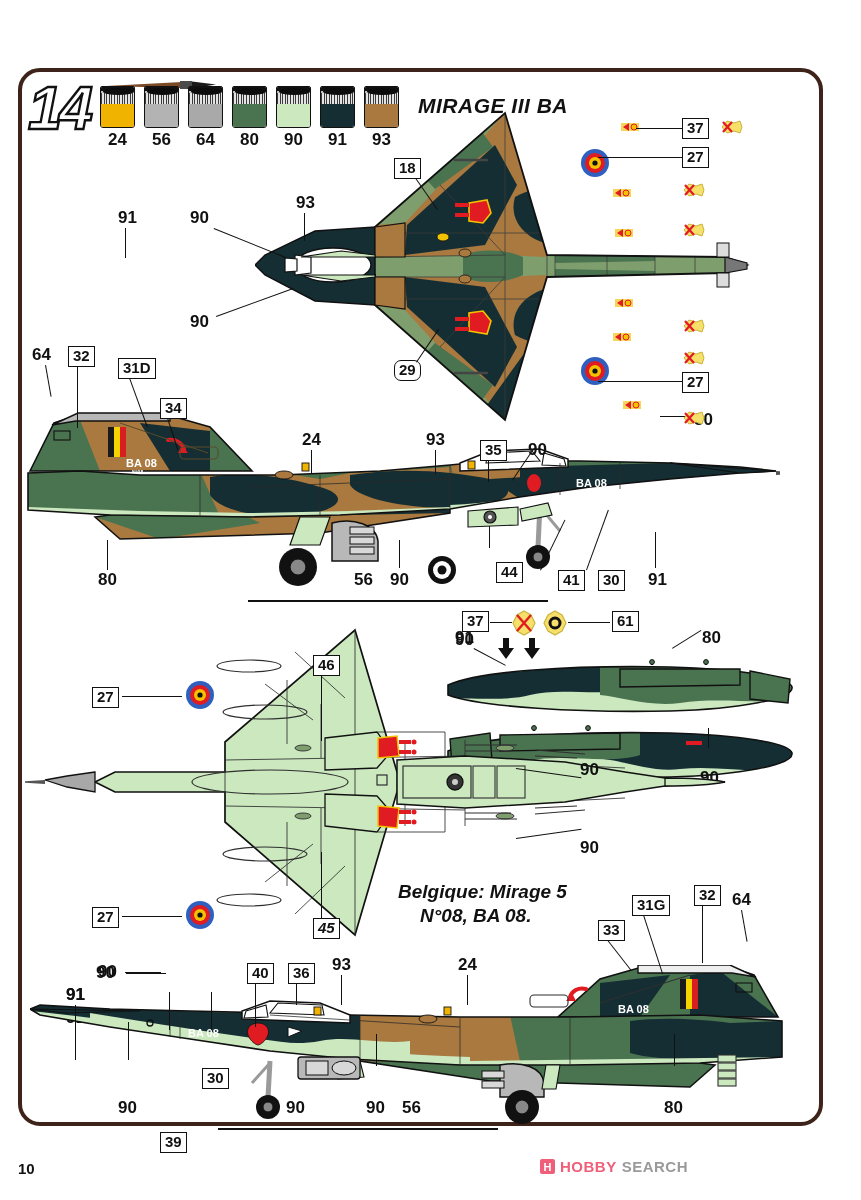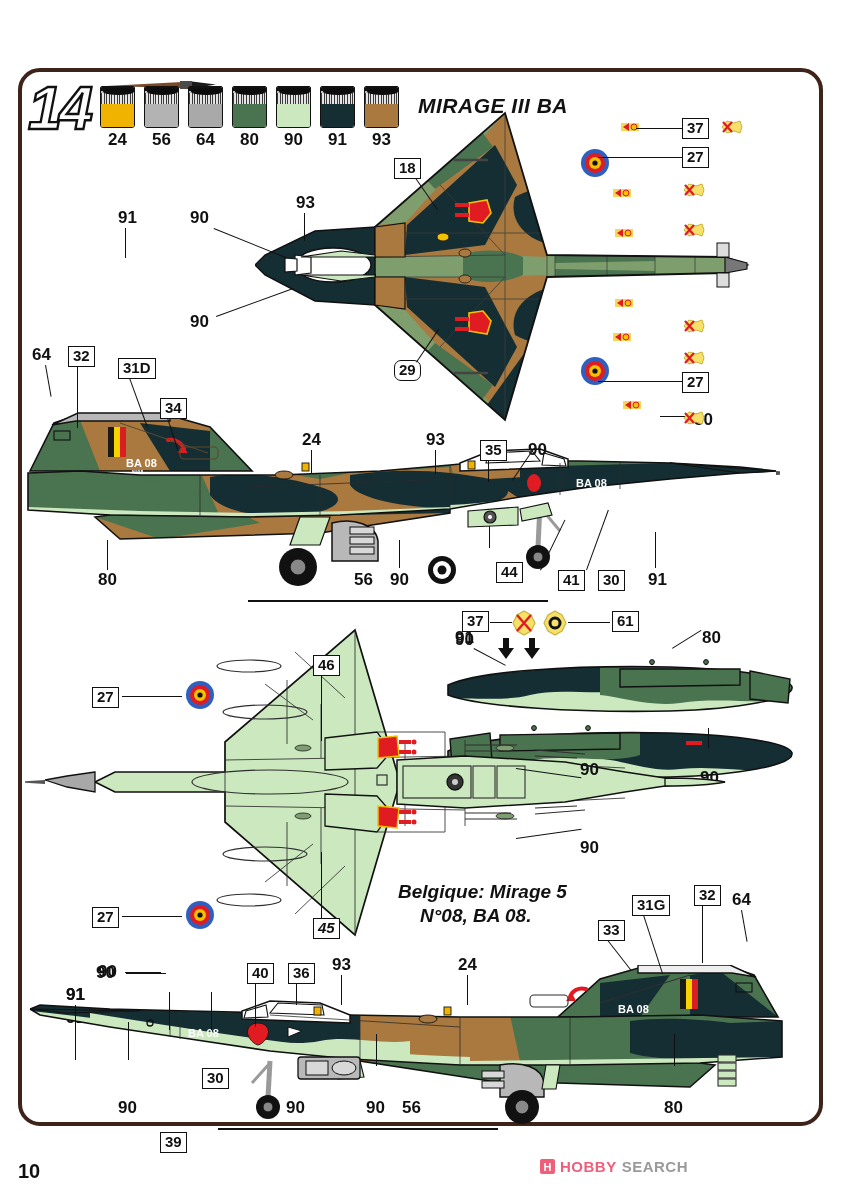--- a/index.html
+++ b/index.html
@@ -43,21 +43,21 @@
   .caption .l2{display:block;padding-left:22px;}
 
   
   .cbox{position:absolute;border:1.6px solid #111;background:#fff;font-size:15px;font-weight:bold;
         color:#111;padding:1px 4px;line-height:1.1;text-align:center;min-width:16px;}
   
   .pnum{position:absolute;font-size:17px;font-weight:bold;color:#111;}
 
   .lead{position:absolute;background:#111;transform-origin:0 0;height:1.4px;}
 
-  .pagenum{position:absolute;left:18px;top:1160px;font-size:20px;font-weight:bold;color:#111;}
+  .pagenum{position:absolute;left:18px;top:1160px;font-size:15px;font-weight:bold;color:#111;}
   .watermark{position:absolute;right:16px;top:1158px;display:flex;align-items:center;gap:5px;}
   .wm-badge{width:15px;height:15px;background:#ef5f7a;color:#fff;font-size:11px;font-weight:bold;
             display:flex;align-items:center;justify-content:center;border-radius:2px;}
   .wm-a{color:#ef5f7a;font-size:15px;font-weight:bold;letter-spacing:.5px;}
   .wm-b{color:#9a9a9a;font-size:15px;font-weight:bold;letter-spacing:.5px;}
 
   svg{display:block;}
   .nodecal{position:absolute;width:26px;height:16px;}
   .ground{position:absolute;background:#111;height:2.4px;}
 </style>

